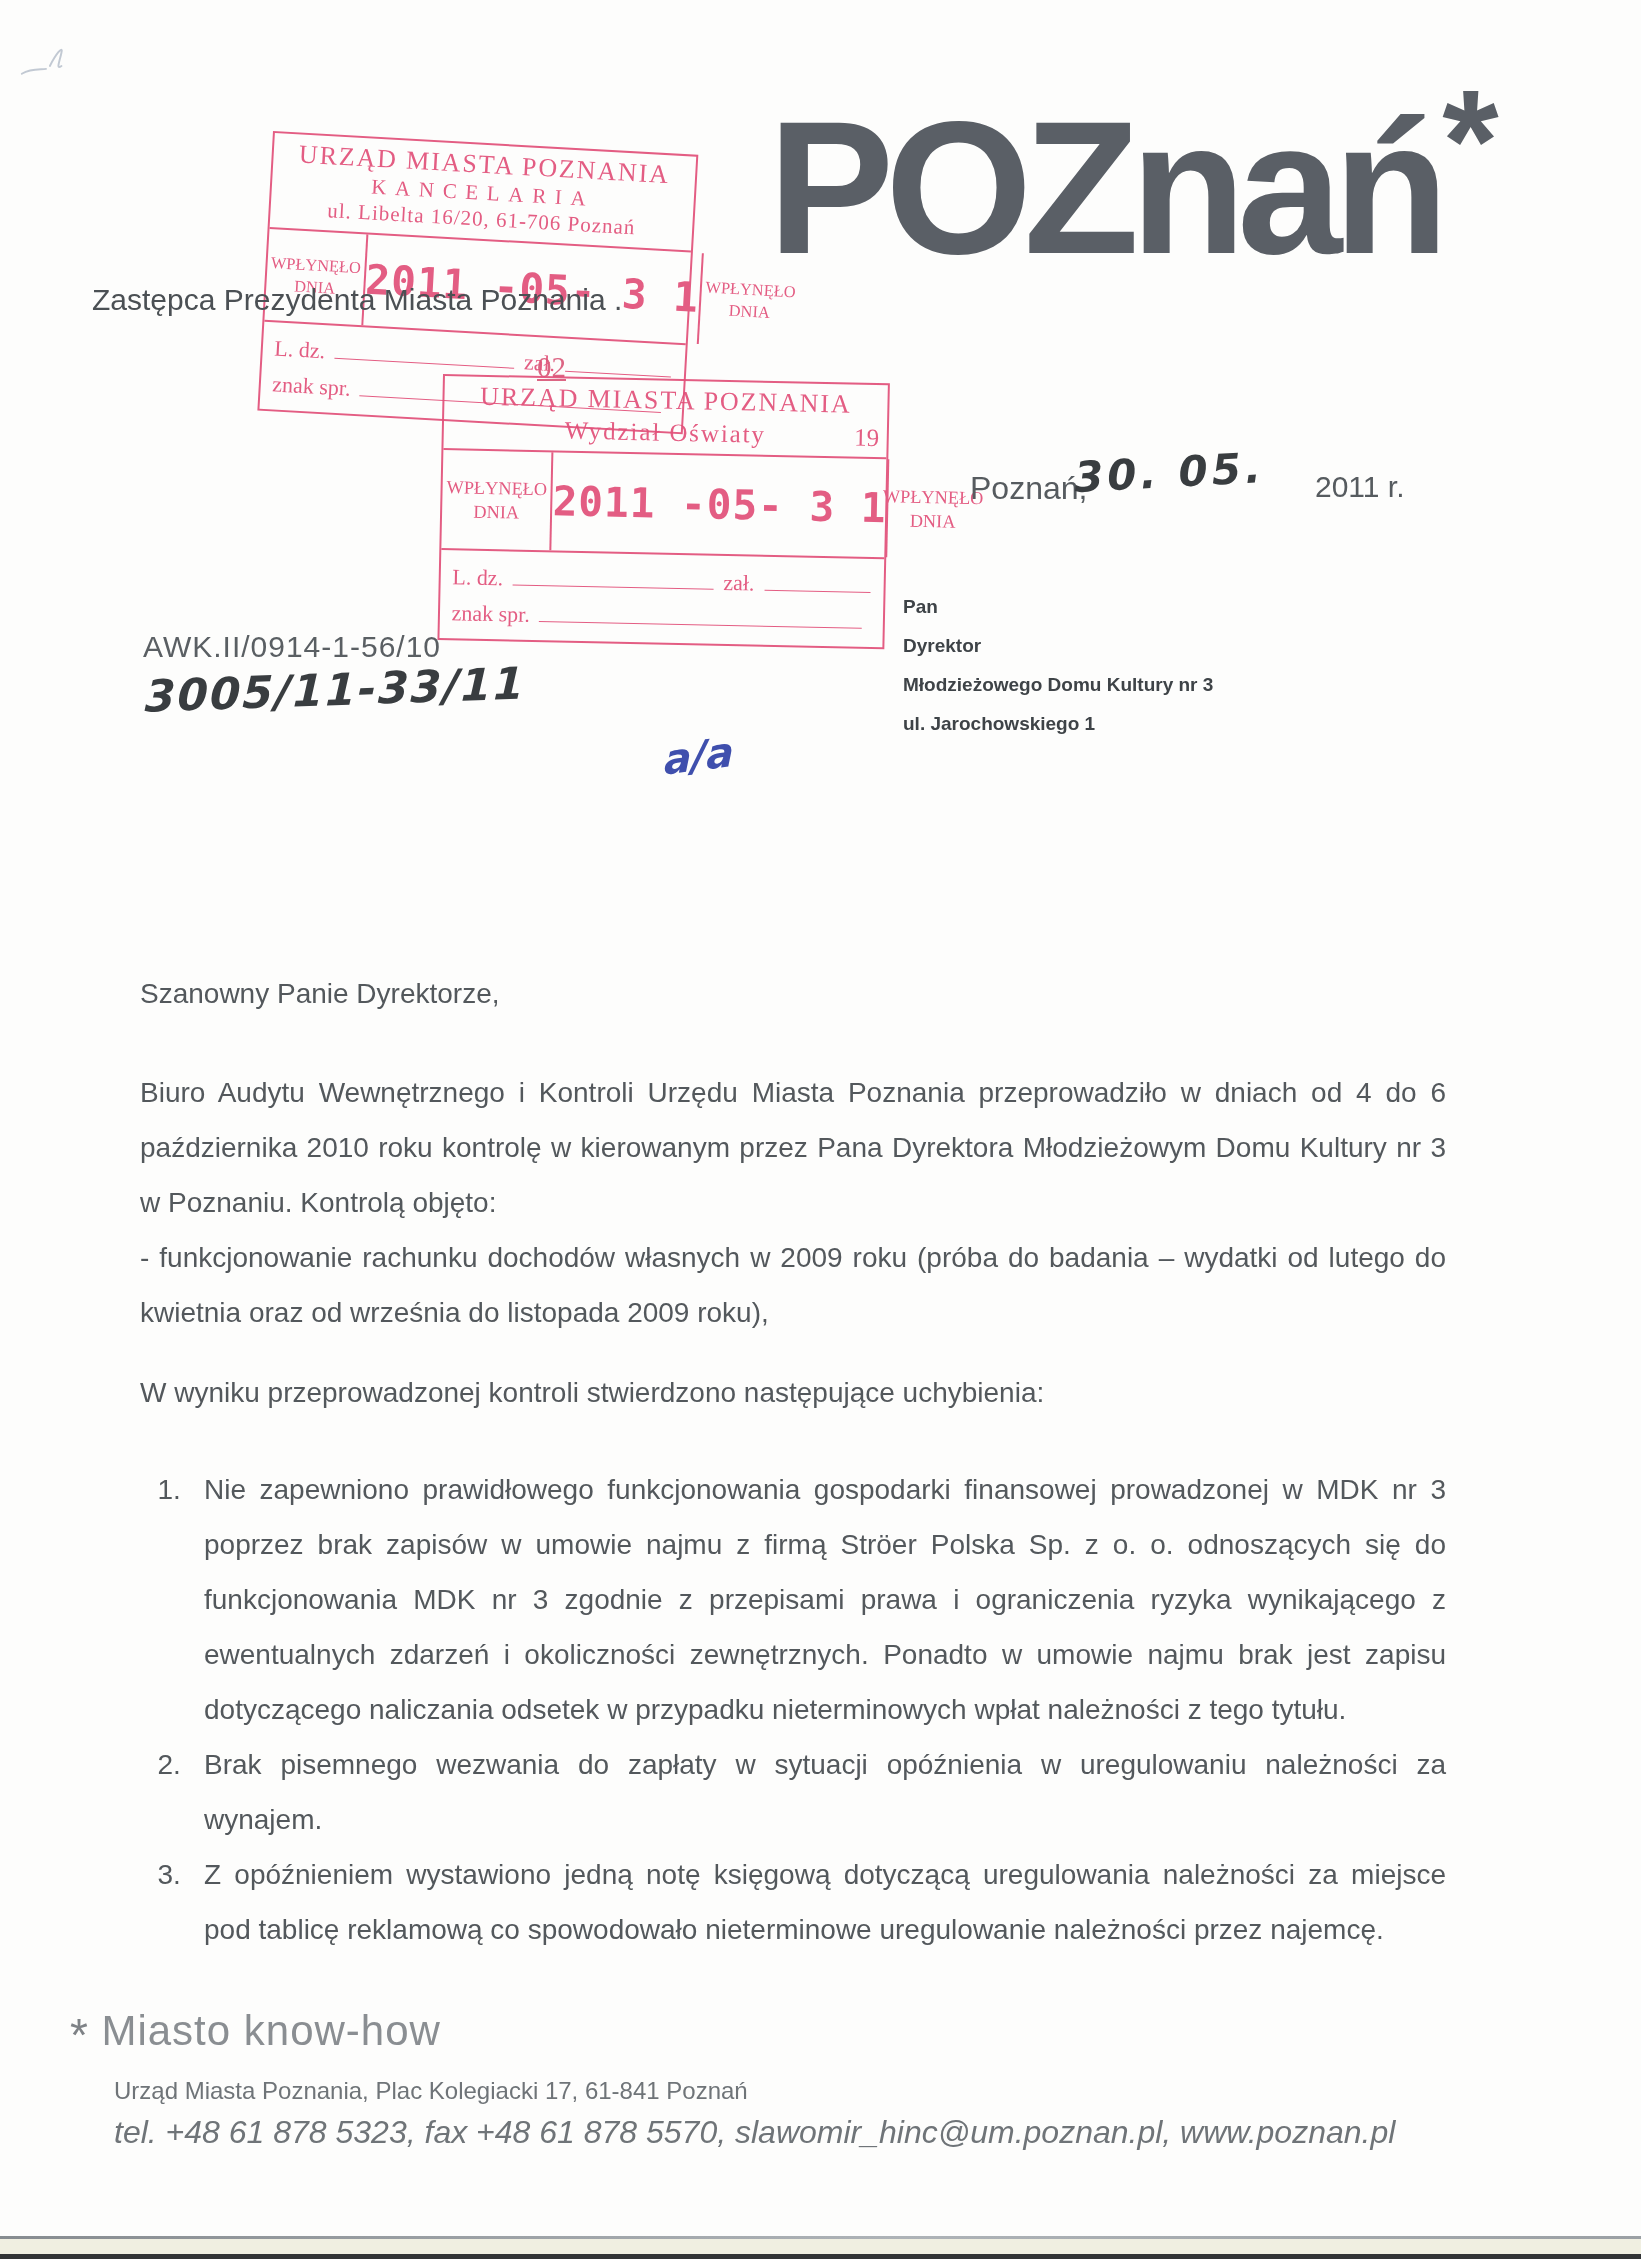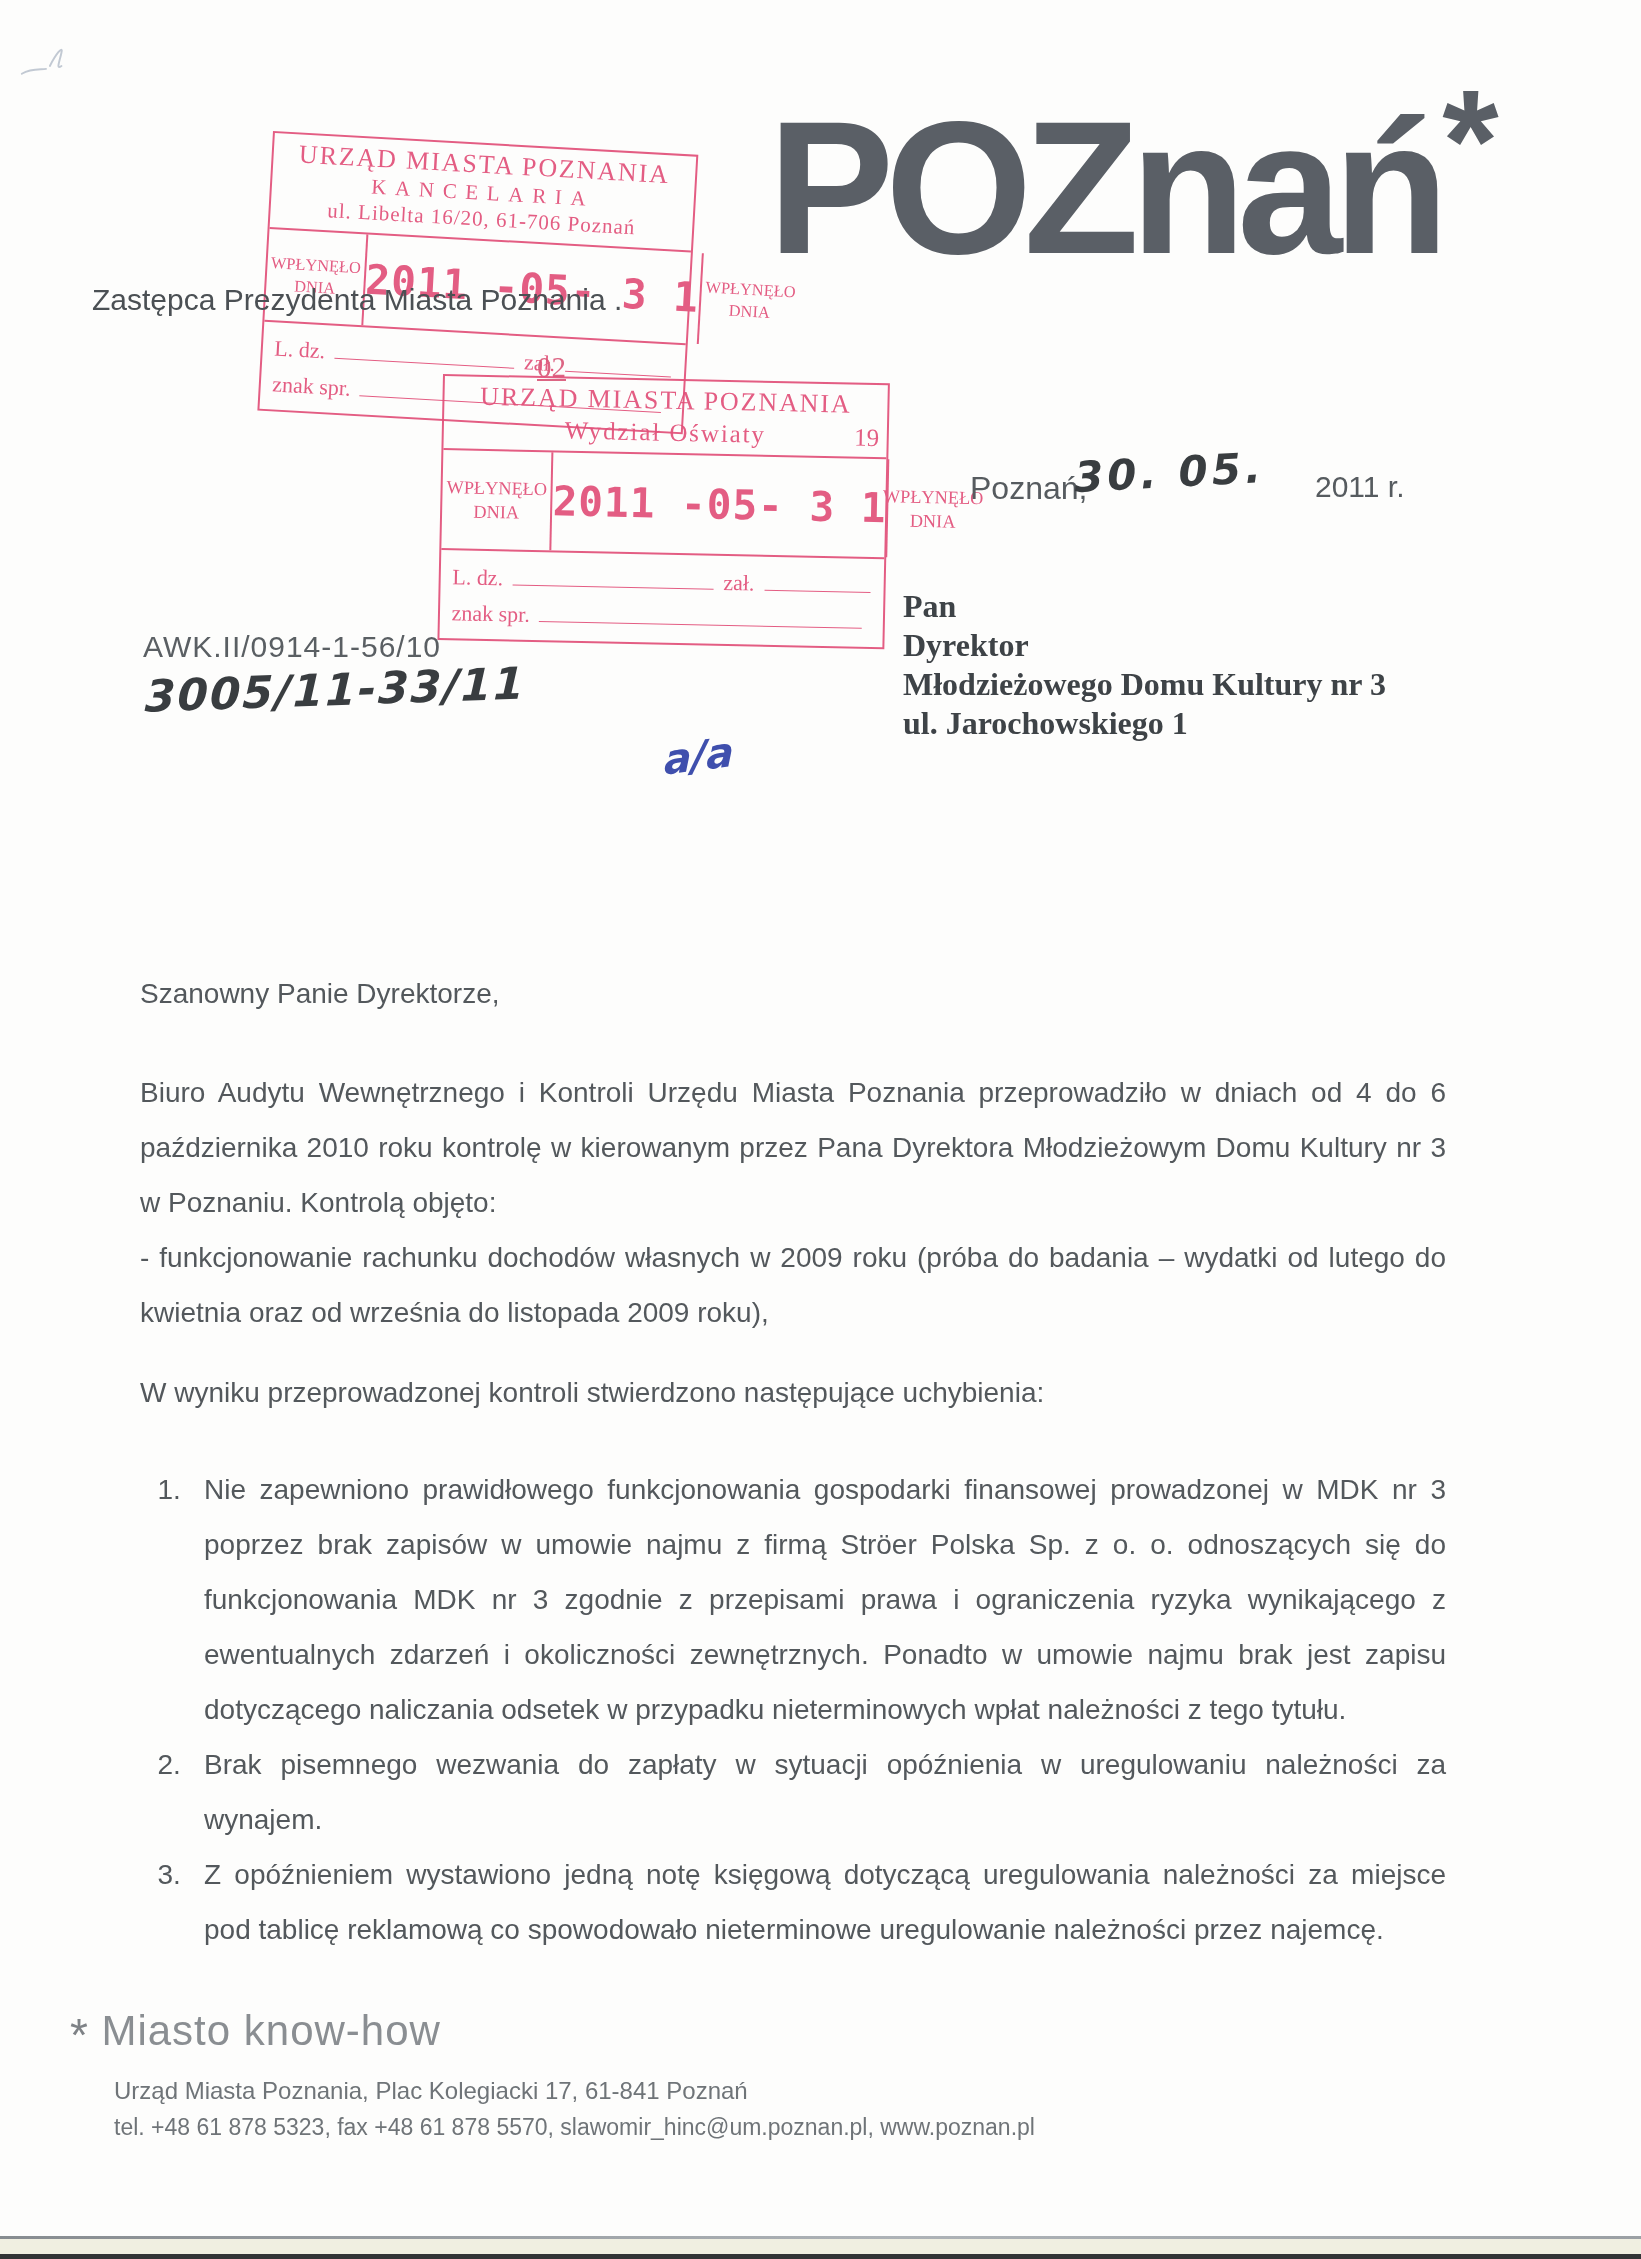--- a/index.html
+++ b/index.html
@@ -61,21 +61,21 @@
   .sline.w120{width:106px;margin-right:1.9px;}
   .mark-02{
     position:absolute;left:537px;top:351px;color:#d95577;font-size:29px;
     font-family:"Liberation Serif",serif;opacity:.9;text-decoration:underline;
   }
   
   .sender-title{position:absolute;left:92px;top:283px;font-size:30px;color:#4b5054;white-space:nowrap;}
   .place{position:absolute;left:970px;top:470px;font-size:32px;color:#565b5f;}
   .year{position:absolute;left:1315px;top:470px;font-size:30px;color:#565b5f;}
   .ref{position:absolute;left:143px;top:630px;font-size:30px;color:#5a5f63;letter-spacing:1px;}
-  .recipient{position:absolute;left:903px;top:587px;font-size:32px;line-height:39px;font-weight:bold;color:#3e4347;font-family:Liberation Serif, serif;}
+  .recipient{position:absolute;left:903px;top:587px;font-size:19px;line-height:39px;font-weight:bold;color:#3e4347;}
   
   .hand{
     font-family:"DejaVu Sans",sans-serif;font-style:italic;font-weight:bold;color:#393d40;
   }
   .hand-date{position:absolute;left:1074px;top:448px;font-size:42px;letter-spacing:3.9px;transform:rotate(-3deg);}
   .hand-ref{position:absolute;left:145px;top:664px;font-size:44px;letter-spacing:1.9px;transform:rotate(-2deg) skewX(-4deg);}
   .hand-aa{position:absolute;left:664px;top:732px;font-size:41px;color:#3f4fad;transform:rotate(-7deg) skewX(-8deg);}
   
   .letter-body{position:absolute;left:140px;top:966px;width:1306px;font-size:28px;line-height:55px;color:#53585c;}
   .salutation{margin-bottom:44px;}
@@ -84,21 +84,21 @@
   .findings-intro{margin-top:25px;}
   .findings{margin-top:42px;}
   .finding{position:relative;padding-left:64px;text-align:justify;}
   .finding .num{position:absolute;left:17.4px;top:0;}
   
   .footer{position:absolute;left:70px;top:2008px;color:#83878b;}
   .brand-row{display:flex;align-items:flex-start;}
   .brand-star{font-size:46px;line-height:1;margin-top:3.9px;color:#7e8286;font-weight:300;}
   .brand-text{font-size:42px;line-height:1.1;margin-left:13.5px;letter-spacing:1px;font-weight:300;color:#8a8e92;}
   .footer-address{margin:19.3px 0 0 44px;font-size:24px;color:#6f7478;}
-  .footer-contact{margin:8.7px 0 0 44px;font-size:23px;color:#6f7478;}
+  .footer-contact{margin:8.7px 0 0 44px;font-size:32px;color:#6f7478;font-style:italic;}
   
   .scan-line{position:absolute;left:0;right:0;top:2236px;height:2.9px;background:linear-gradient(to right,#878c90,#aeb3b7 55%,#9ba0a4);}
   .scan-cream{position:absolute;left:0;right:0;top:2239px;height:14.5px;background:#f0efe1;}
   .scan-dark{position:absolute;left:0;right:0;top:2254px;height:5.8px;background:#323436;}
 </style>
 </head>
 <body>
 
 <div class="page">
 

